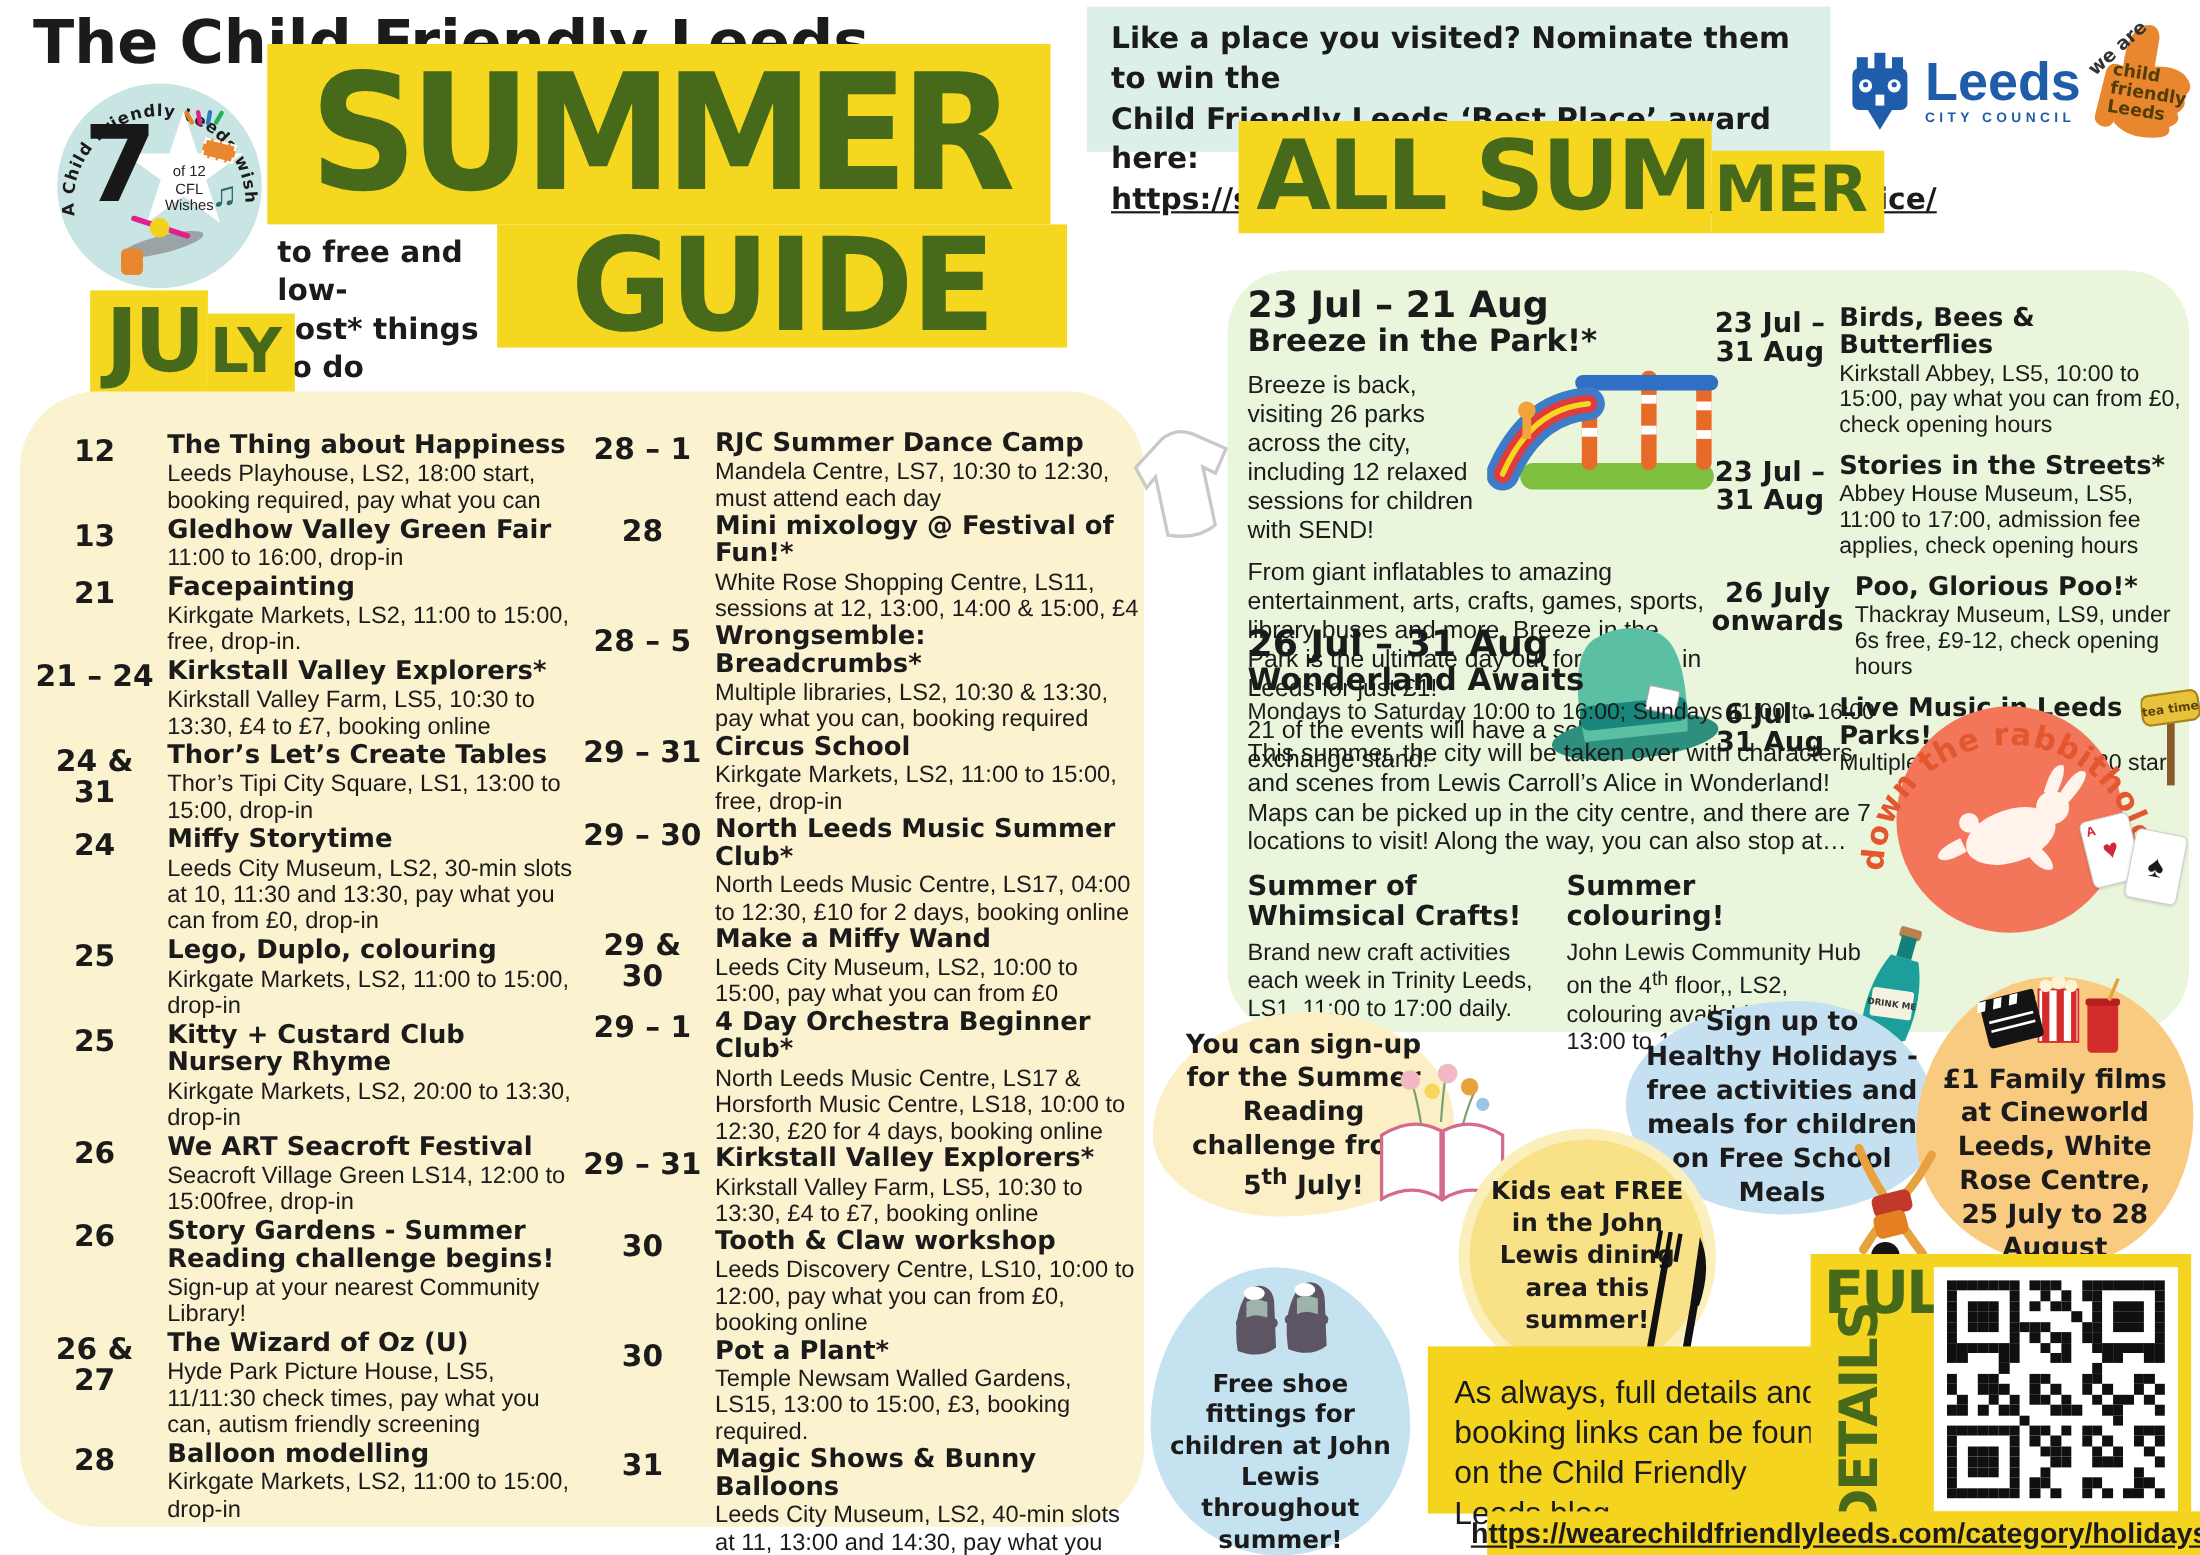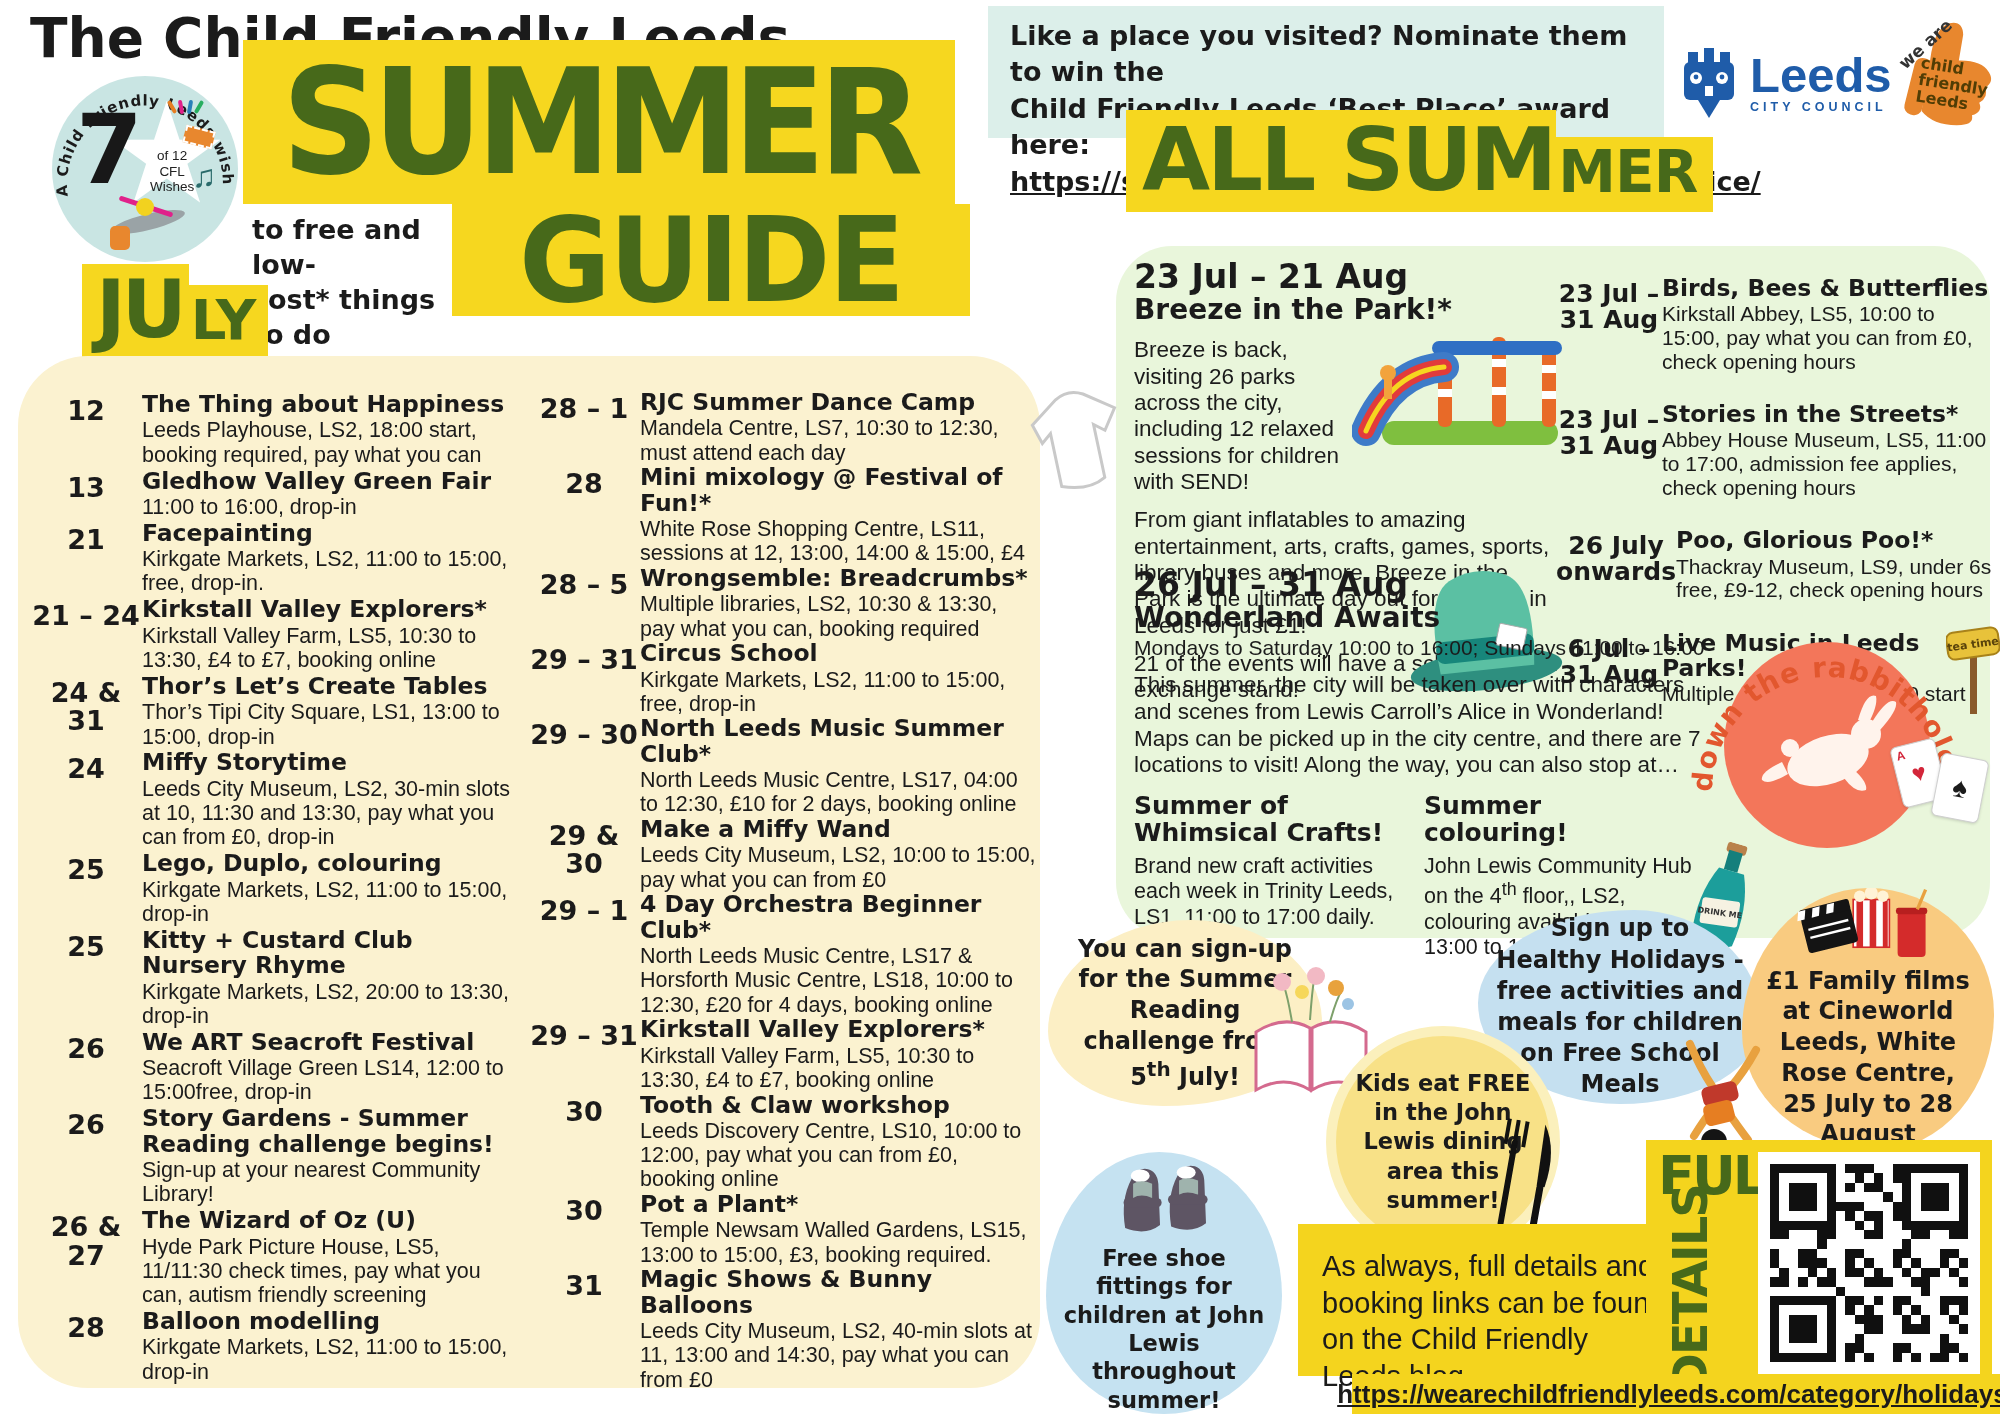--- a/index.html
+++ b/index.html
@@ -51,21 +51,21 @@
   .thumb-label{left:1918px;top:60px;font-size:16px;line-height:1.05;color:#513d05;transform:rotate(9deg);z-index:3;}
 
   
   .july-head{left:62px;top:264px;display:flex;align-items:flex-end;}
   .july-big{background:var(--yellow);color:var(--green);font-size:80px;line-height:.95;padding:8px 6px 10px 14px;letter-spacing:-4px;margin-left:20px;}
   .july-small{background:var(--yellow);color:var(--green);font-size:56px;line-height:.95;padding:8px 14px 12px 2px;letter-spacing:-2px;}
   .cream-panel{left:18px;top:356px;width:1022px;height:1032px;background:var(--cream);border-radius:70px;}
   .ev-col{display:flex;flex-direction:column;justify-content:space-between;}
   #july-col1{left:30px;top:392px;width:494px;height:992px;}
   #july-col2{left:528px;top:390px;width:508px;height:1002px;}
-  .ev-row{display:flex;}
+  .ev-row{display:flex;gap:10px;}
   .ev-date{flex:0 0 112px;text-align:center;font-weight:bold;font-size:27px;line-height:1.05;
            font-family:"DejaVu Sans",sans-serif;padding-top:5px;}
   .ev-body{flex:1;}
   .ev-title{font-weight:bold;font-size:23.5px;line-height:1.08;font-family:"DejaVu Sans",sans-serif;}
   .ev-desc{font-size:21.5px;line-height:1.13;margin-top:1px;}
 
   
   .as-head{left:1126px;top:110px;display:flex;align-items:flex-end;}
   .as-big{background:var(--yellow);color:var(--green);font-size:88px;line-height:.95;padding:8px 2px 10px 16px;letter-spacing:-3px;}
   .as-small{background:var(--yellow);color:var(--green);font-size:58px;line-height:.95;padding:8px 16px 12px 2px;letter-spacing:-1px;}

